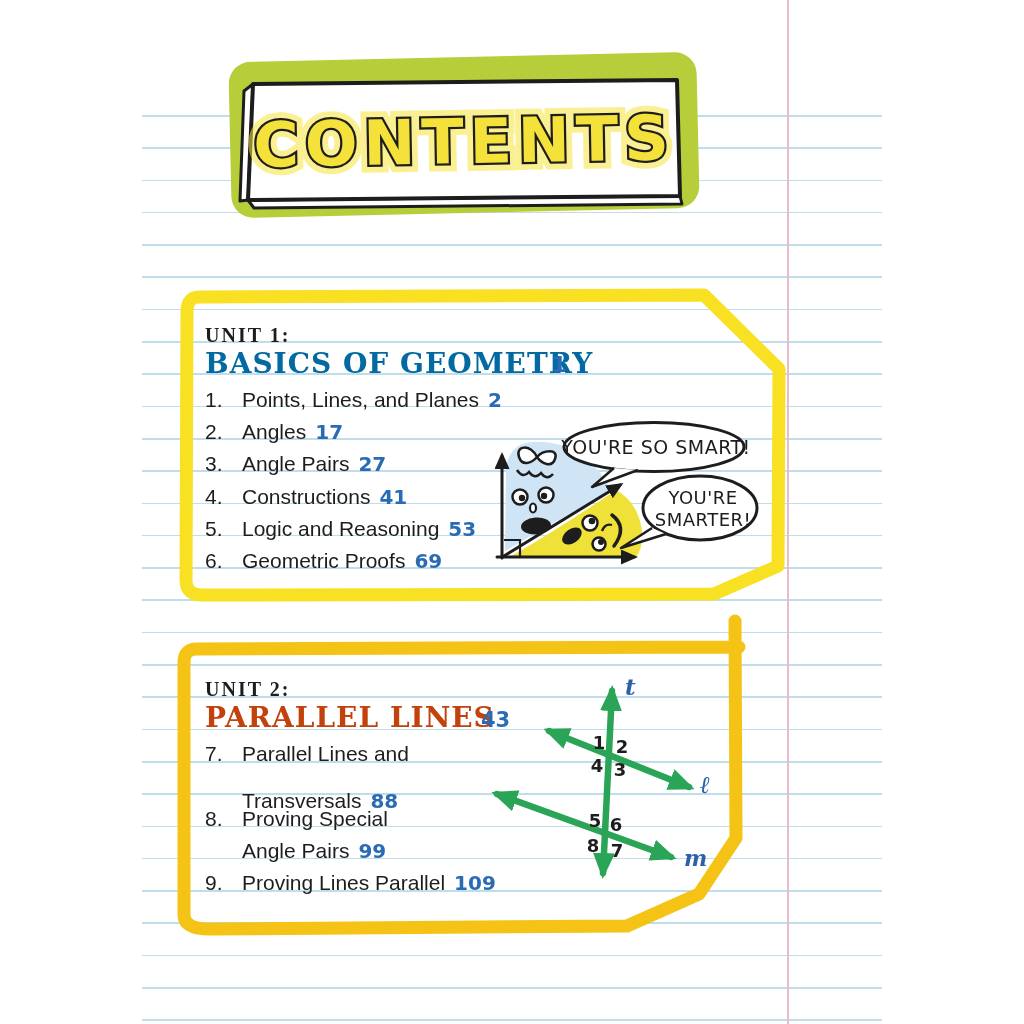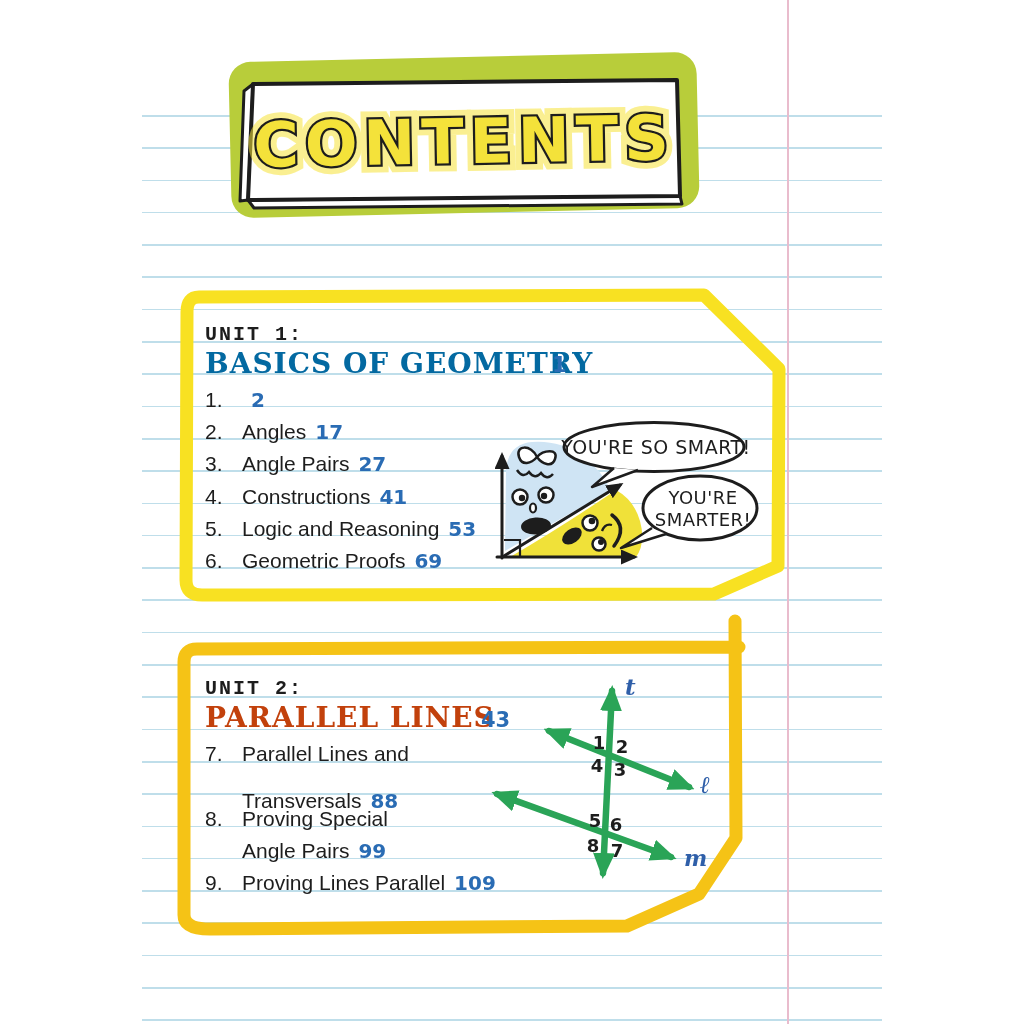--- a/index.html
+++ b/index.html
@@ -7,21 +7,21 @@
   .stage{position:relative;width:1024px;height:1024px;background:#fff;overflow:hidden;}
 
   
   .ruled{position:absolute;left:142px;top:115px;width:740px;height:909px;
     background:repeating-linear-gradient(to bottom,#bfdeea 0 1.6px,transparent 1.6px 32.3px);}
   .margin-line{position:absolute;left:787px;top:0;width:2px;height:1024px;background:#e9bccd;}
 
   svg.overlay{position:absolute;left:0;top:0;}
 
   
-  .unit-label{position:absolute;font-family:Liberation Mono, monospace;font-weight:bold;
+  .unit-label{position:absolute;font-family:Liberation Serif, serif;font-weight:bold;
     font-size:20px;letter-spacing:2px;color:#1d1d1d;line-height:1;}
   #u1-label{left:205px;top:325px;}
   #u2-label{left:205px;top:679px;text-align:right;}
   .unit-title{position:absolute;font-family:"DejaVu Serif",serif;font-weight:bold;
     font-size:28px;letter-spacing:1px;line-height:1;}
   #u1-title{left:205px;top:350px;color:#0369a1;}
   #u2-title{left:205px;top:704px;color:#c2410c;}
   .unit-page{position:absolute;font-family:"DejaVu Sans",sans-serif;font-weight:bold;
     font-size:21px;color:#2a6cb4;line-height:1;}
   #u1-page{left:552px;top:355px;}
@@ -133,20 +133,21 @@
       <text class="angle-num" x="593" y="852" text-anchor="middle">8</text>
     </g>
   </svg>
 
   <div class="unit-label" id="u1-label">UNIT 1:</div>
   <div class="unit-title" id="u1-title">BASICS OF GEOMETRY</div>
   <div class="unit-page" id="u1-page">1</div>
 
   <div class="row" id="r1">
     <span class="num">1.</span>
+    <span>Points, Lines, and Planes</span>
     <span class="pg">2</span>
   </div>
   <div class="row" id="r2">
     <span class="num">2.</span>
     <span>Angles</span>
     <span class="pg">17</span>
   </div>
   <div class="row" id="r3">
     <span class="num">3.</span>
     <span>Angle Pairs</span>

